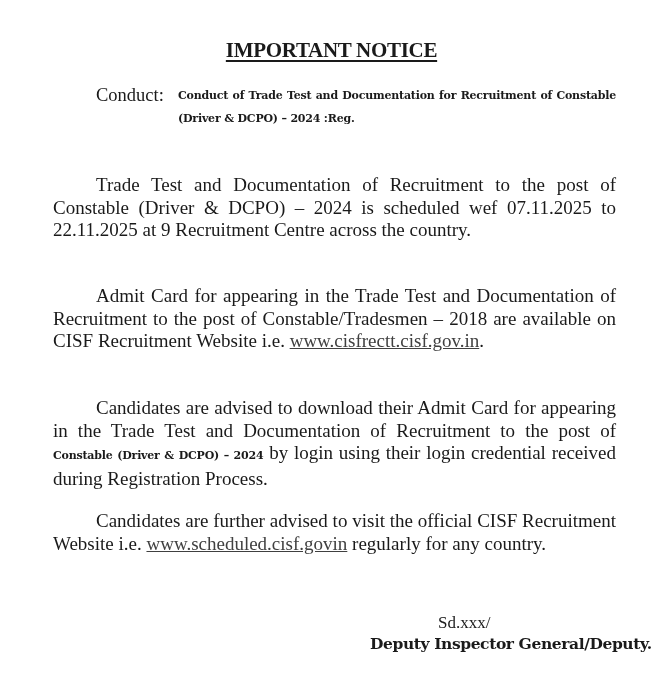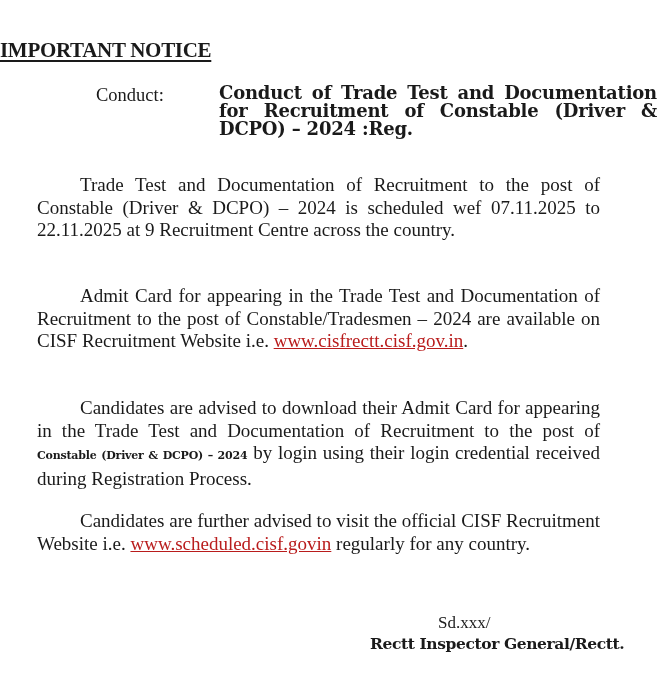--- a/index.html
+++ b/index.html
@@ -3,66 +3,65 @@
   <meta charset="utf-8">
   <style>
     html, body { margin: 0; padding: 0; background: #ffffff; }
     body {
       width: 663px; height: 692px; position: relative; overflow: hidden;
       font-family: "Liberation Serif", "DejaVu Serif", serif;
       color: #1a1a1a;
     }
     .title {
       position: absolute; left: 0; right: 0; top: 38px;
-      font-size: 21px; font-weight: bold;
+      text-align: center; font-size: 21px; font-weight: bold;
       text-decoration: underline; text-underline-offset: 3px; letter-spacing: -0.3px;
     }
     .subject {
       position: absolute; left: 96px; top: 84px; width: 520px;
       font-size: 18.5px; line-height: 23px;
     }
     .subject .label { position: absolute; left: 0; top: 0; }
     .subject .text {
       position: absolute; left: 82px; top: 0; width: 438px;
       font-weight: bold; text-align: justify; text-align-last: left;
-      font-family: "DejaVu Serif", serif; font-size: 18px; line-height: 18px;
+      font-family: "DejaVu Serif", serif; font-size: 11px; line-height: 23px;
       letter-spacing: -0.2px;
-      margin-left: 41px;
     }
     .para {
-      position: absolute; left: 37px; width: 563px;
+      position: absolute; left: 53px; width: 563px;
       font-size: 19px; line-height: 22.5px;
       text-align: justify; text-indent: 43px;
     }
     .p1 { top: 174px; }
     .p2 { top: 285px; }
     .p3 { top: 397px; }
     .p4 { top: 510px; }
     .para .b { font-weight: bold; font-family: "DejaVu Serif", serif; font-size: 11px; letter-spacing: -0.2px; }
-    a.link { color: #b91c1c; }
+    a.link { color: #404040; }
     .sig1 {
       position: absolute; left: 438px; top: 613px; font-size: 17px;
     }
     .sig2 {
       position: absolute; left: 370px; top: 634px; font-size: 15.5px; font-weight: bold;
       font-family: "DejaVu Serif", serif; letter-spacing: -0.4px;
     }
   </style>
 </head>
 <body>
 
 <div class="title">IMPORTANT NOTICE</div>
 
 <div class="subject">
   <span class="label">Conduct:</span>
   <span class="text">Conduct of Trade Test and Documentation for Recruitment of Constable (Driver &amp; DCPO) – 2024 :Reg.</span>
 </div>
 
 <div class="para p1">Trade Test and Documentation of Recruitment to the post of Constable (Driver &amp; DCPO) – 2024 is scheduled wef 07.11.2025 to 22.11.2025 at 9 Recruitment Centre across the country.</div>
 
-<div class="para p2"><span>Admit Card for appearing in the Trade Test and Documentation of Recruitment to the post of Constable/Tradesmen – 2024 are available on CISF Recruitment Website i.e. </span><a class="link" href="#">www.cisfrectt.cisf.gov.in</a><span>.</span></div>
+<div class="para p2"><span>Admit Card for appearing in the Trade Test and Documentation of Recruitment to the post of Constable/Tradesmen – 2018 are available on CISF Recruitment Website i.e. </span><a class="link" href="#">www.cisfrectt.cisf.gov.in</a><span>.</span></div>
 
 <div class="para p3"><span>Candidates are advised to download their Admit Card for appearing in the Trade Test and Documentation of Recruitment to the post of </span><span class="b">Constable (Driver &amp; DCPO) – 2024</span><span> by login using their login credential received during Registration Process.</span></div>
 
 <div class="para p4"><span>Candidates are further advised to visit the official CISF Recruitment Website i.e. </span><a class="link" href="#">www.scheduled.cisf.govin</a><span> regularly for any country.</span></div>
 
 <div class="sig1">Sd.xxx/</div>
-<div class="sig2">Rectt Inspector General/Rectt.</div>
+<div class="sig2">Deputy Inspector General/Deputy.</div>
 
 </body></html>

